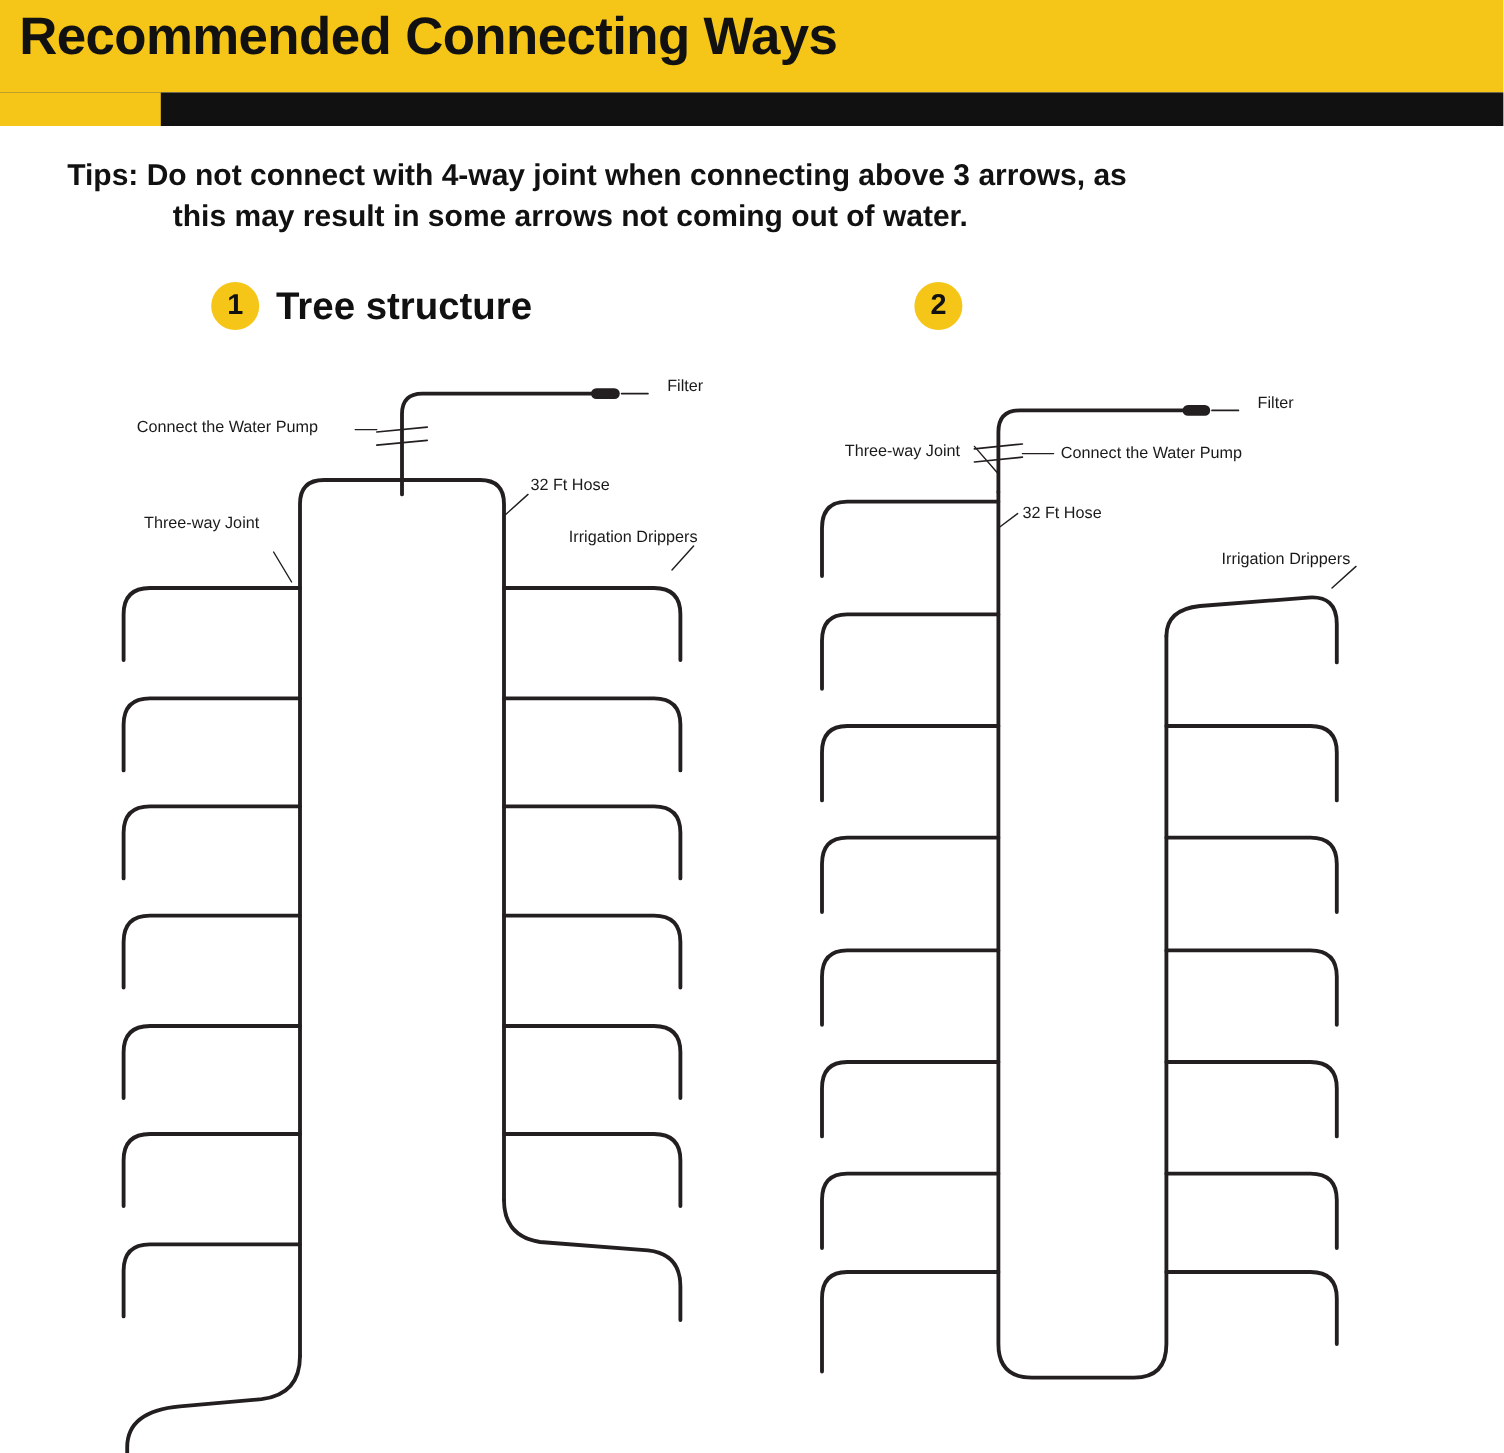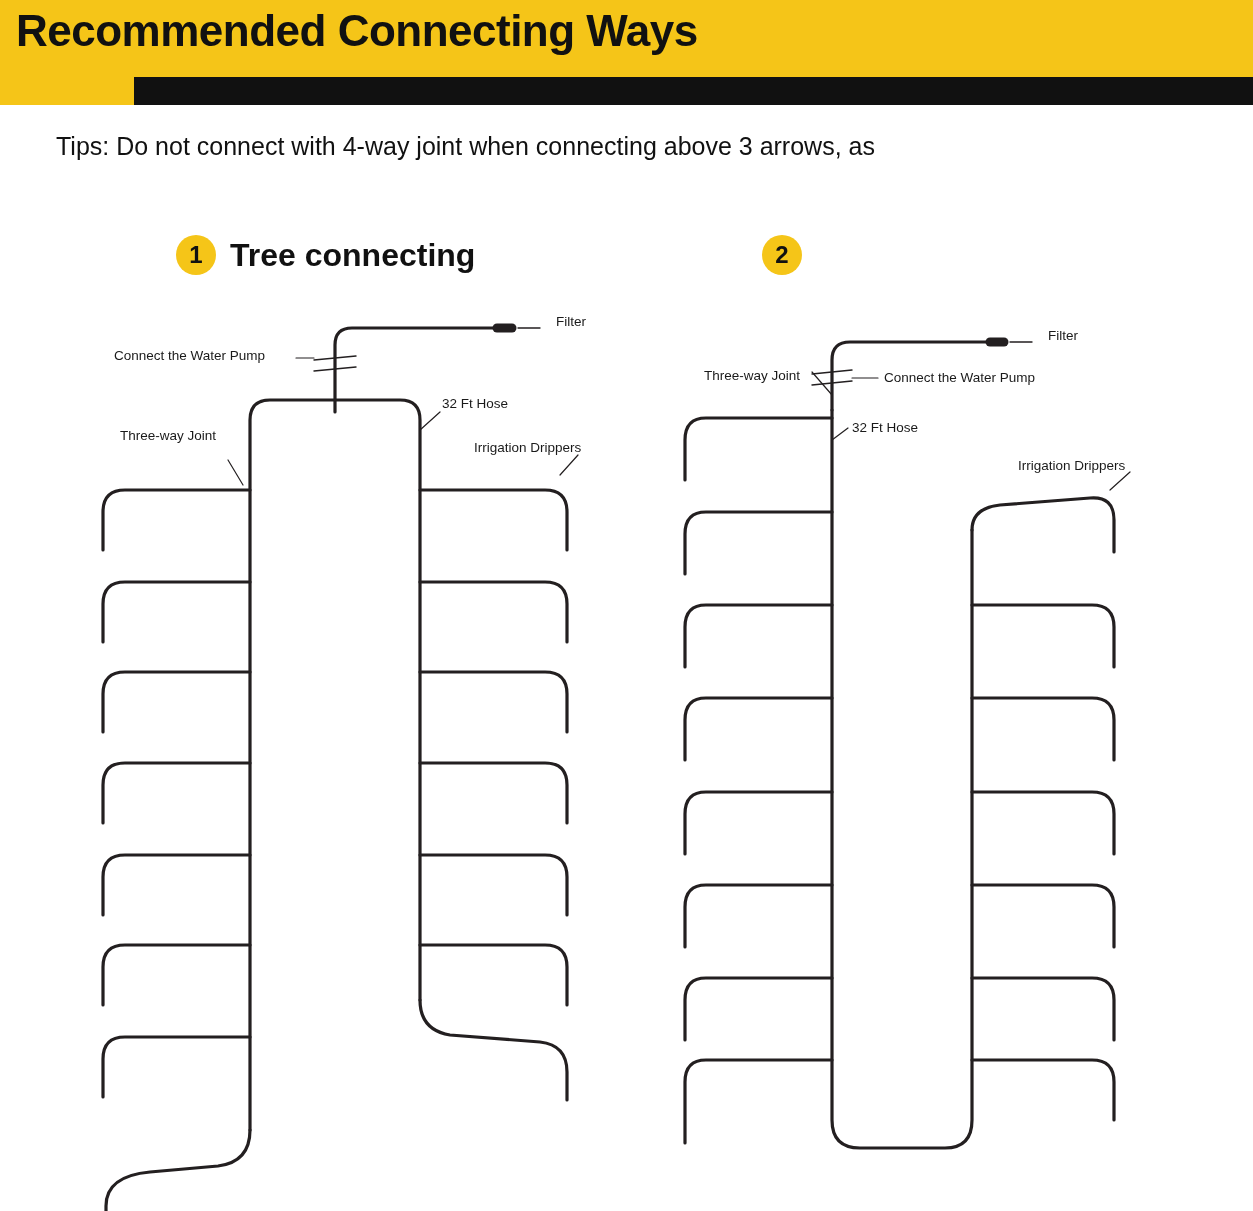--- a/index.html
+++ b/index.html
@@ -51,21 +51,21 @@
     background: #f5c518;
   }
 
   
   .tips {
     position: absolute;
     left: 56px;
     top: 130px;
     width: 1140px;
     font-size: 25px;
-    font-weight: normal;
+    font-weight: bold;
     color: #111111;
     line-height: 1.35;
   }
   .tips .line2 {
     display: block;
     margin-left: 88px;
   }
 
   
   .section-head {
@@ -116,25 +116,26 @@
 </head>
 <body>
 
 <div class="header-band"></div>
 <div class="header-title">Recommended Connecting Ways</div>
 <div class="header-rule-dark"></div>
 <div class="header-rule-yellow"></div>
 
 <div class="tips">
   <span>Tips: Do not connect with 4-way joint when connecting above 3 arrows, as</span>
+  <span class="line2">this may result in some arrows not coming out of water.</span>
 </div>
 
 <div class="section-head sec1">
   <div class="badge">1</div>
-  <div class="sec-label">Tree connecting</div>
+  <div class="sec-label">Tree structure</div>
 </div>
 <div class="section-head sec2">
   <div class="badge">2</div>
 </div>
 
 <div class="diagram">
   <svg width="1253" height="911" viewBox="0 0 1253 911" xmlns="http://www.w3.org/2000/svg">
     <g fill="none" stroke="#231f20" stroke-width="3.2" stroke-linecap="round" stroke-linejoin="round">
 
       <g>

